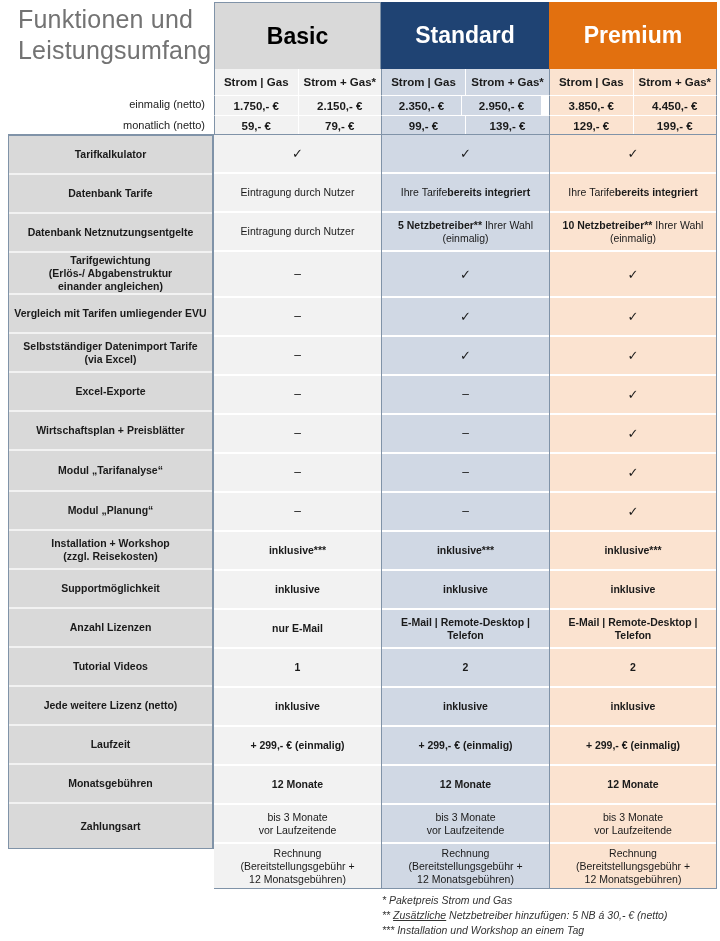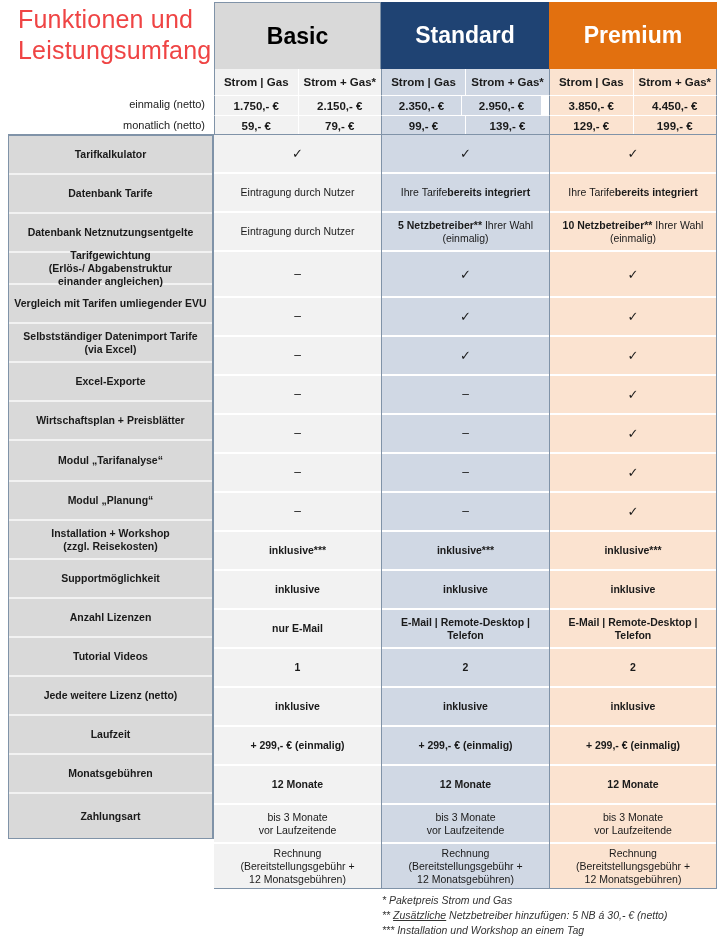--- a/index.html
+++ b/index.html
@@ -1,19 +1,19 @@
 <!DOCTYPE html>
 <html><head>
 <meta charset="utf-8">
 <style>
   html, body { margin:0; padding:0; background:#ffffff; }
   body { width:720px; height:941px; position:relative; overflow:hidden;
          font-family:"Liberation Sans", "DejaVu Sans", sans-serif; color:#1a1a1a; }
   .title { position:absolute; left:18px; top:4px; width:195px; font-size:25px;
-           line-height:31px; color:#ef4444; letter-spacing:0.2px; }
+           line-height:31px; color:#737373; letter-spacing:0.2px; }
   .plan-head { position:absolute; top:2px; height:67px; display:flex; align-items:center;
                justify-content:center; font-weight:bold; font-size:23px; box-sizing:border-box; }
   .sub { position:absolute; display:flex; box-sizing:border-box; }
   .sub > div { flex:1; display:flex; align-items:center; justify-content:center;
                font-size:11.5px; font-weight:bold; box-sizing:border-box; }
   .price-label { position:absolute; left:0; width:205px; text-align:right; font-size:11px; color:#222; }
   .features { position:absolute; left:8px; top:135px; width:206px; box-sizing:border-box;
               background:#d9d9d9; border:1.5px solid #8093a8; border-right:2px solid #8093a8; }
   .feat-row { display:flex; align-items:center; justify-content:center; text-align:center;
               font-weight:bold; font-size:10.5px; line-height:13px; box-sizing:border-box;
@@ -88,21 +88,21 @@
   <div style="border-right:1px solid #fff;">129,- €</div>
   <div>199,- €</div>
 </div>
 
 <div style="position:absolute;left:8px;top:134px;width:709px;height:2px;background:#8093a8;"></div>
 
 <div class="features" id="featCol">
     <div class="feat-row" style="height: 39px;">Tarifkalkulator</div>
     <div class="feat-row" style="height: 39px;">Datenbank Tarife</div>
     <div class="feat-row" style="height: 39px;">Datenbank Netznutzungsentgelte</div>
-    <div class="feat-row" style="height: 32px;">Tarifgewichtung<br>(Erlös-/ Abgabenstruktur<br>einander angleichen)</div>
+    <div class="feat-row" style="height: 42px;">Tarifgewichtung<br>(Erlös-/ Abgabenstruktur<br>einander angleichen)</div>
     <div class="feat-row" style="height: 39px;">Vergleich mit Tarifen umliegender EVU</div>
     <div class="feat-row" style="height: 39px;">Selbstständiger Datenimport Tarife<br>(via Excel)</div>
     <div class="feat-row" style="height: 39px;">Excel-Exporte</div>
     <div class="feat-row" style="height: 39px;">Wirtschaftsplan + Preisblätter</div>
     <div class="feat-row" style="height: 41px;">Modul „Tarifanalyse“</div>
     <div class="feat-row" style="height: 39px;">Modul „Planung“</div>
     <div class="feat-row" style="height: 39px;">Installation + Workshop<br>(zzgl. Reisekosten)</div>
     <div class="feat-row" style="height: 39px;">Supportmöglichkeit</div>
     <div class="feat-row" style="height: 39px;">Anzahl Lizenzen</div>
     <div class="feat-row" style="height: 39px;">Tutorial Videos</div>

